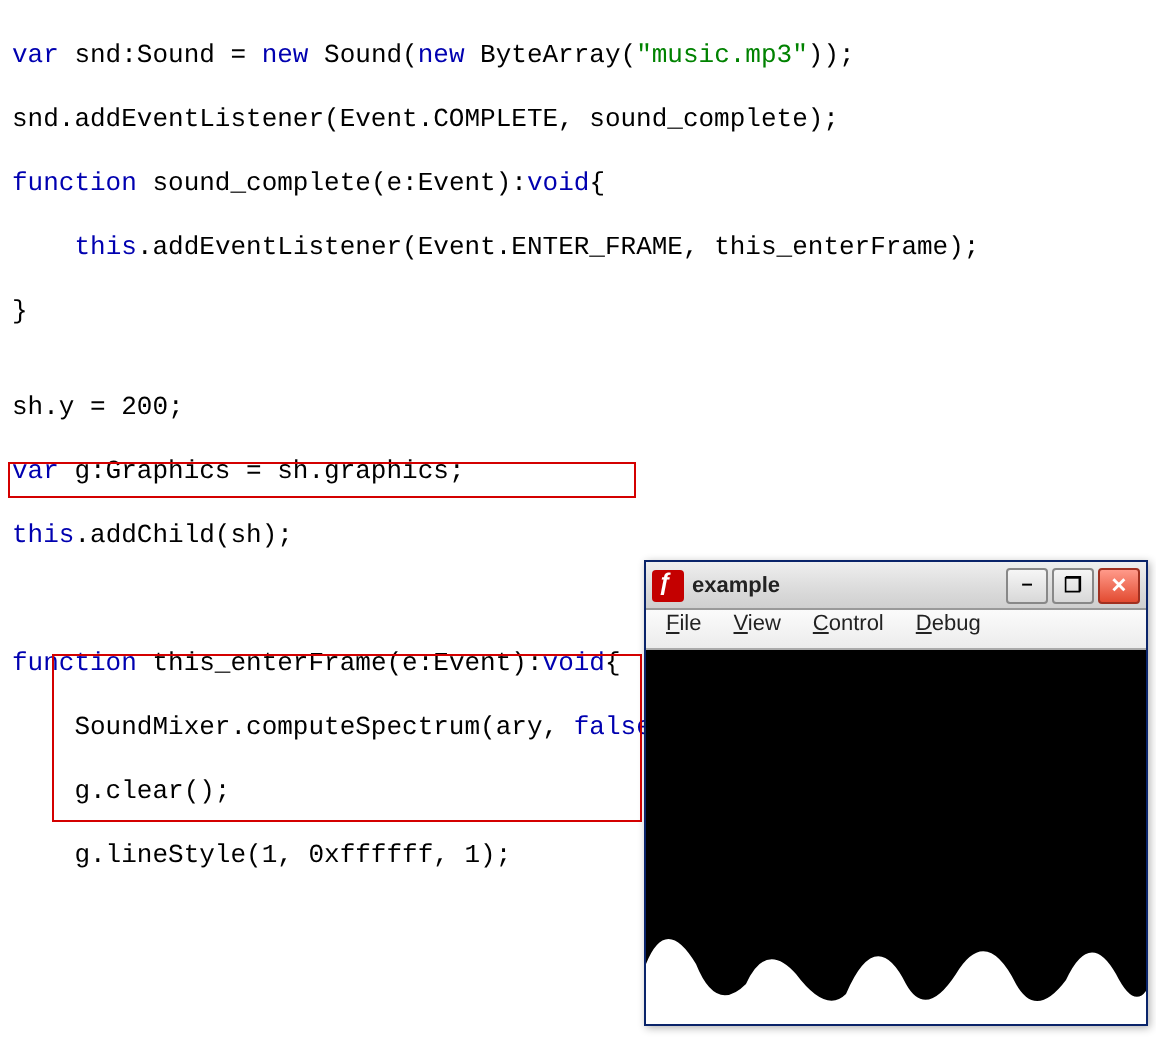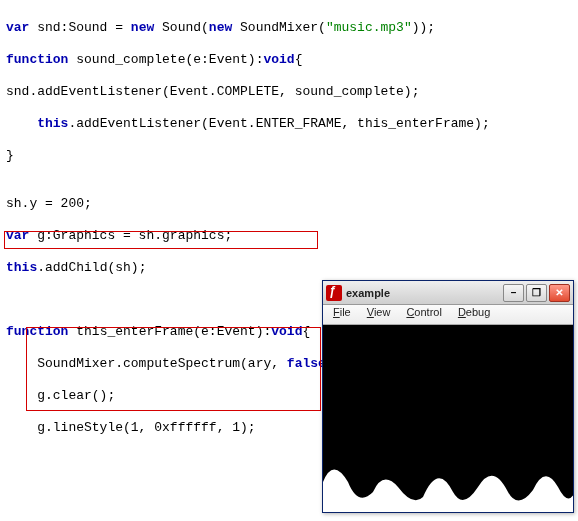--- a/index.html
+++ b/index.html
@@ -11,21 +11,21 @@
   font-size: 13px;
   position: relative;
   overflow: hidden;
 }
 .code-area {
   padding: 4px 6px;
   line-height: 16px;
   white-space: pre;
 }
 .line { display: block; position: relative; }
-.kw { color: #0000b0; font-weight: bold; }
+.kw { color: #0000b0; font-weight: normal; }
 .str { color: #008200; }
 .hlbox1 {
   position: absolute;
   border: 1px solid #d40000;
   left: 4px;
   top: 231px;
   width: 314px;
   height: 18px;
   pointer-events: none;
 }
@@ -127,23 +127,23 @@
 .content-area svg {
   position: absolute;
   bottom: 0;
   left: 0;
 }
 </style>
 </head>
 <body>
 
 <div class="code-area">
-<span class="line"><span class="kw">var</span><span> snd:Sound = </span><span class="kw">new</span><span> Sound(</span><span class="kw">new</span><span> SoundMixer(</span><span class="str">"music.mp3"</span><span>));</span></span>
+<span class="line"><span class="kw">var</span><span> snd:Sound = </span><span class="kw">new</span><span> Sound(</span><span class="kw">new</span><span> ByteArray(</span><span class="str">"music.mp3"</span><span>));</span></span>
+<span class="line">snd.addEventListener(Event.COMPLETE, sound_complete);</span>
 <span class="line"><span class="kw">function</span><span> sound_complete(e:Event):</span><span class="kw">void</span><span>{</span></span>
-<span class="line">snd.addEventListener(Event.COMPLETE, sound_complete);</span>
 <span class="line"><span>    </span><span class="kw">this</span><span>.addEventListener(Event.ENTER_FRAME, this_enterFrame);</span></span>
 <span class="line">}</span>
 <span class="line"></span>
 <span class="line">sh.y = 200;</span>
 <span class="line"><span class="kw">var</span><span> g:Graphics = sh.graphics;</span></span>
 <span class="line"><span class="kw">this</span><span>.addChild(sh);</span></span>
 <span class="line"></span>
 <span class="line"></span>
 <span class="line"><span class="kw">function</span><span> this_enterFrame(e:Event):</span><span class="kw">void</span><span>{</span></span>
 <span class="line"><span>    SoundMixer.computeSpectrum(ary, </span><span class="kw">false</span><span>, 0);</span></span>

